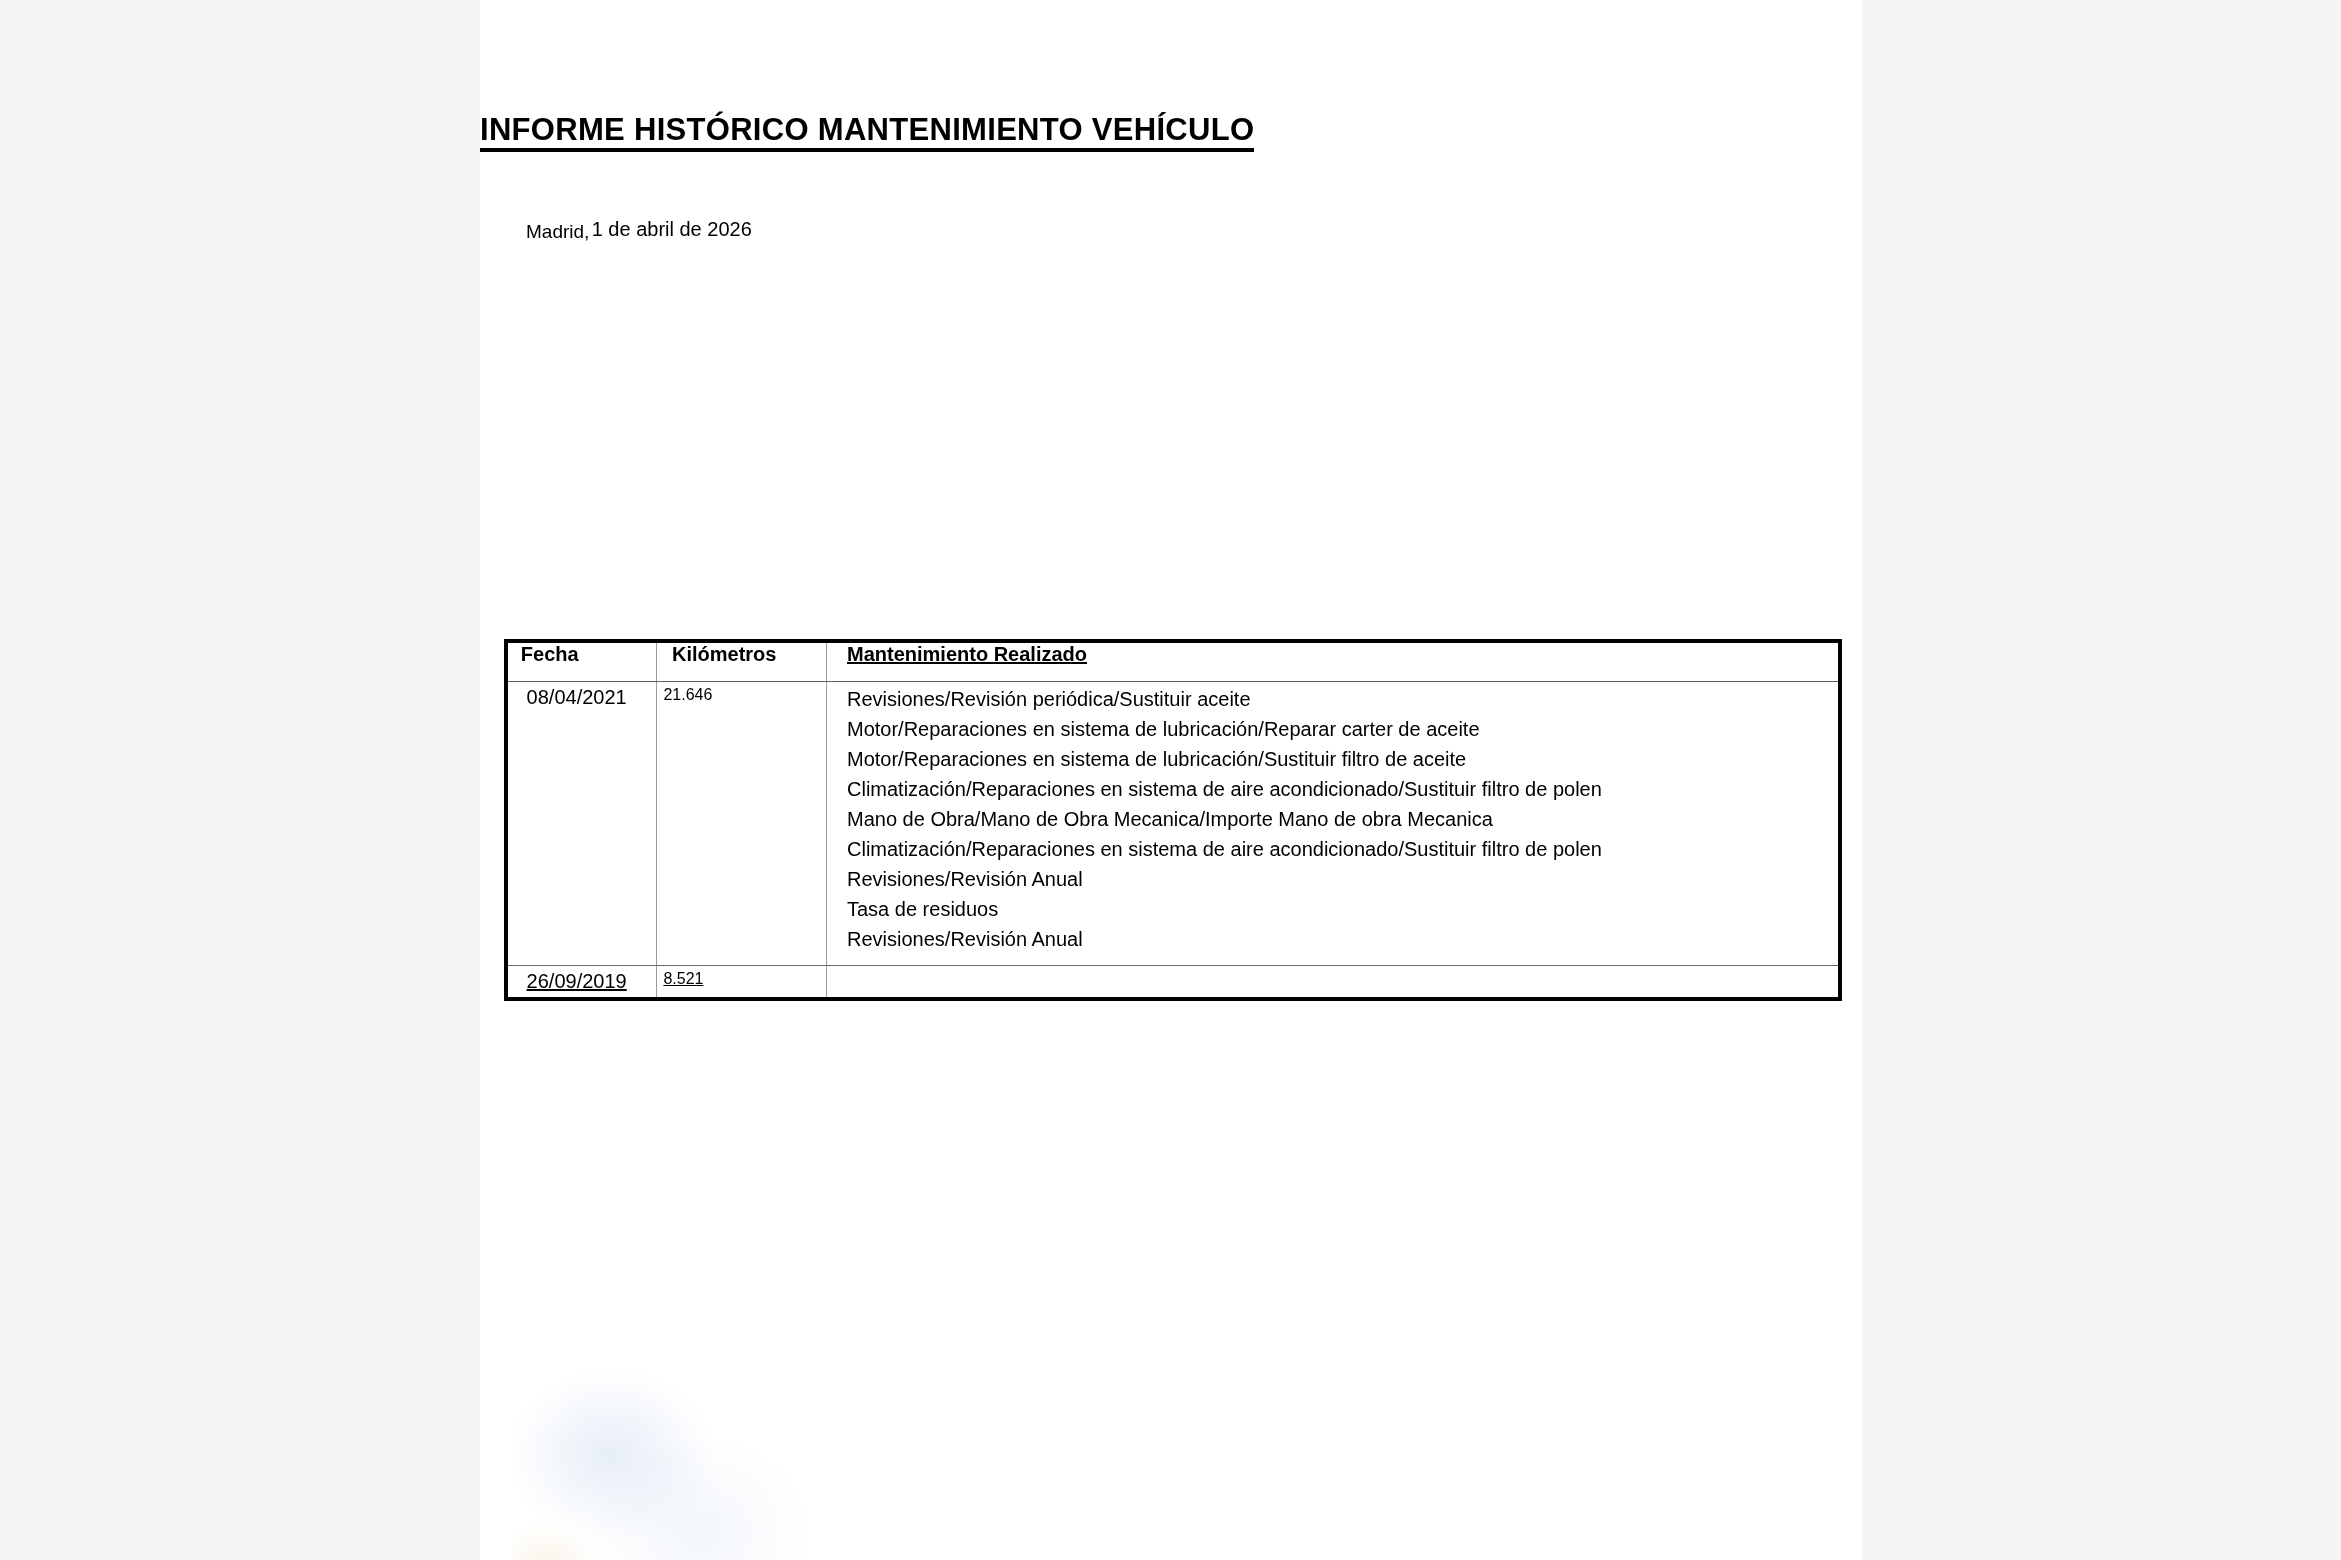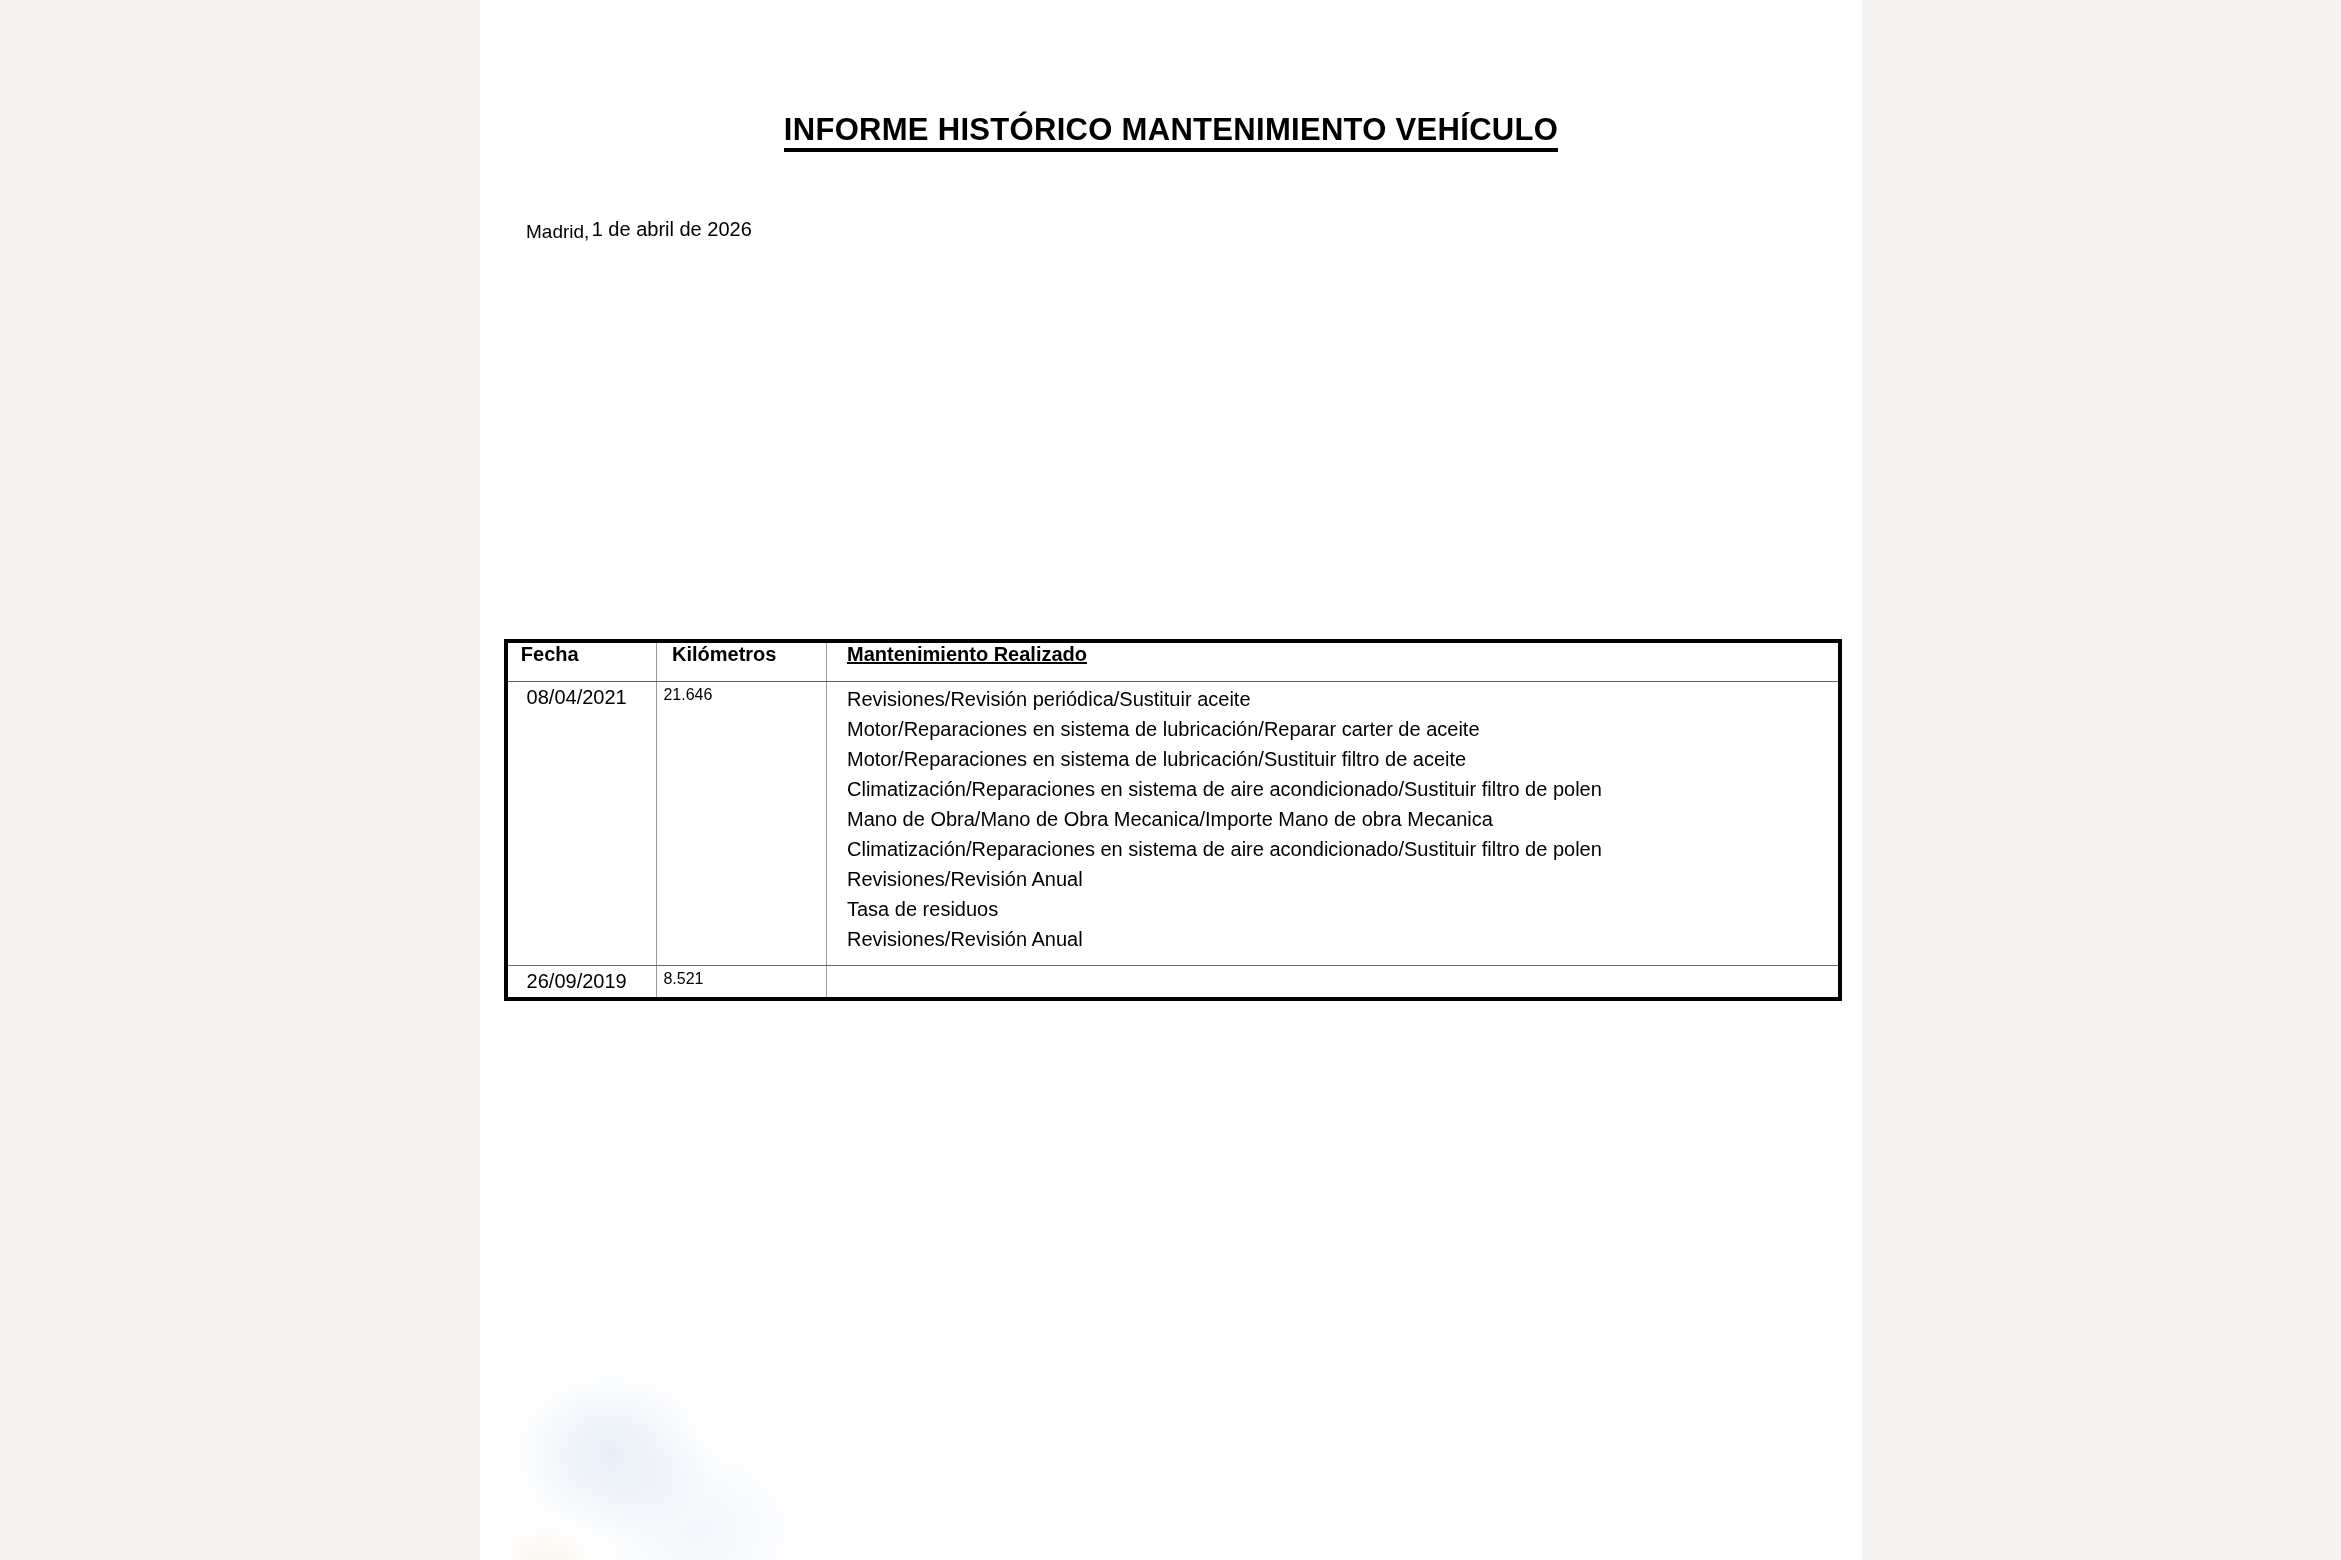--- a/index.html
+++ b/index.html
@@ -26,21 +26,21 @@
     height:1561px;
     background:#ffffff;
     overflow:hidden;
   }
   
   .title-wrap{
     position:absolute;
     left:0;
     top:114px;
     width:100%;
-    text-align:center;
+    text-align:left;
   }
   .title{
     display:inline-block;
     font-size:31px;
     font-weight:700;
     letter-spacing:0.3px;
     line-height:1;
     padding-bottom:2.9px;
     border-bottom:4.6px solid #000;
   }
@@ -88,20 +88,21 @@
   .thead,.trow{
     display:grid;
     grid-template-columns:149px 170px 1fr;
   }
   .thead{
     height:38px;
     border-bottom:1.2px solid #5f5f5f;
   }
   .trow + .trow{
     border-top:1.2px solid #6a6a6a;
+    text-decoration:underline;
   }
   .cell{ box-sizing:border-box; }
   .cell.v{ border-right:1.2px solid #9b9b9b; }
   .hcell{
     font-weight:700;
     font-size:20px;
     white-space:nowrap;
     overflow:hidden;
   }
   .h-fecha{ padding-left:12.8px; }

